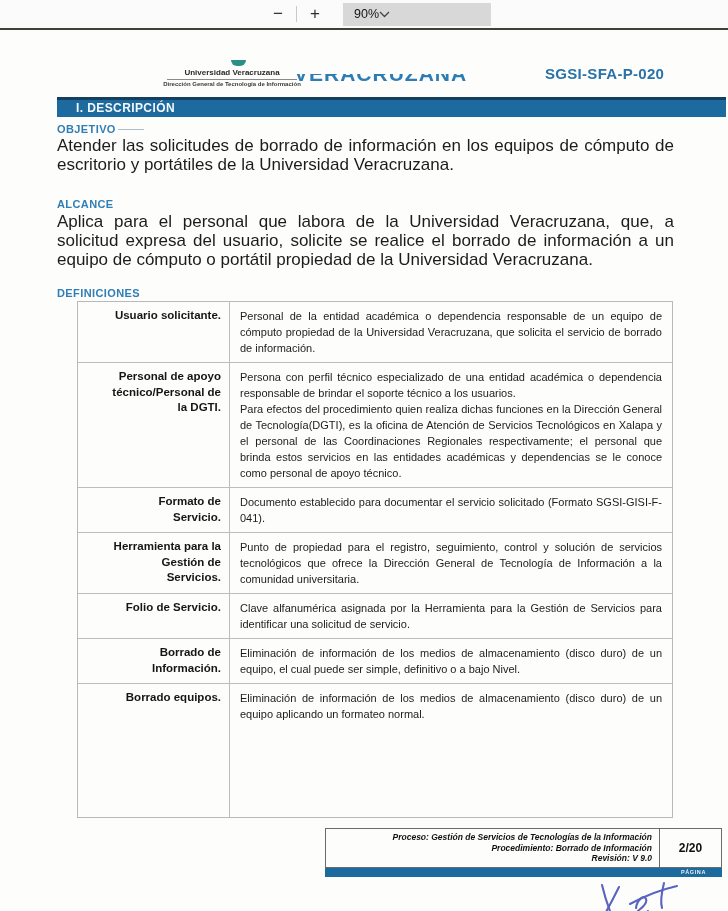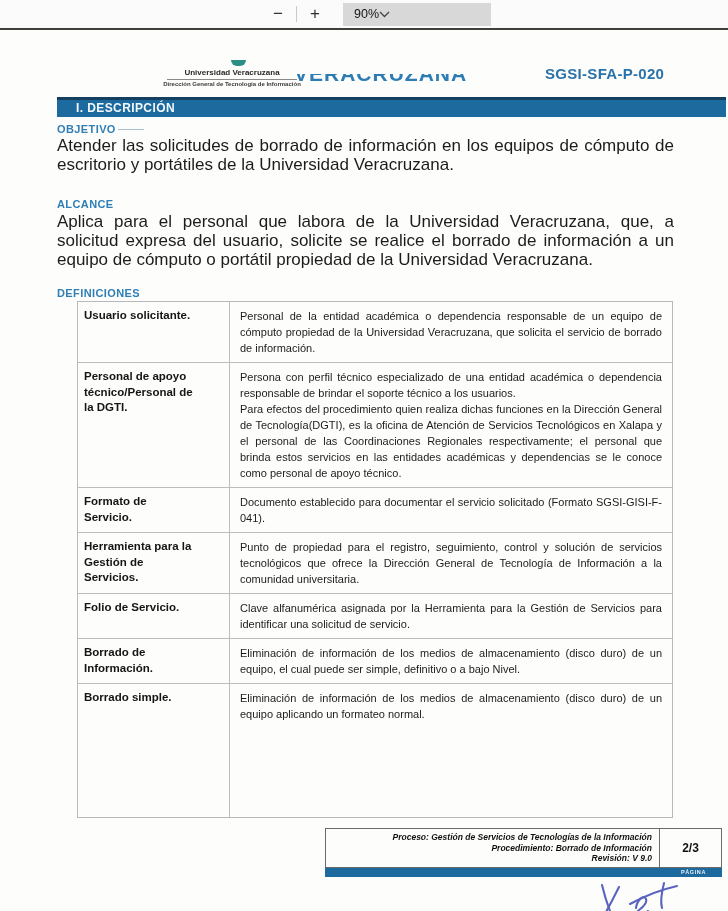--- a/index.html
+++ b/index.html
@@ -44,21 +44,21 @@
   .p-objetivo{top:106px;}
   .p-alcance{top:182px;}
 
   
   .dtable{position:absolute;left:77px;top:271px;width:596px;min-height:517px;
     border:1px solid #b9b9b9;display:flex;flex-direction:column;background:transparent;}
   .trow{display:flex;}
   .trow + .trow{border-top:1px solid #bdbdbd;}
   .trow:last-child{flex:1;}
   .term{width:152px;padding:6px 8px 6px 6px;font-size:11.5px;font-weight:bold;line-height:15.5px;
-    color:#151515;border-right:1px solid #bdbdbd;white-space:pre-line;}
+    color:#151515;border-right:1px solid #bdbdbd;white-space:pre-line;text-align:right;}
   .def{flex:1;padding:6px 10px;font-size:11px;line-height:16px;text-align:justify;
     white-space:pre-line;color:#1c1c1c;}
 
   
   .footer-wrap{position:absolute;left:325px;top:798px;width:397px;}
   .footer-box{border:1px solid #6b6b6b;display:flex;}
   .footer-meta{flex:1;padding:3px 7px;text-align:right;font-size:8.5px;font-weight:bold;line-height:10.5px;color:#111;font-style:italic;}
   .footer-page{width:62px;border-left:1px solid #6b6b6b;display:flex;align-items:center;justify-content:center;
     font-size:12px;font-weight:bold;color:#111;}
   .footer-bar{height:9px;background:#1d6a9e;display:flex;align-items:center;justify-content:flex-end;
@@ -132,33 +132,33 @@
       <div class="trow">
         <div class="term">Folio de Servicio.</div>
         <div class="def">Clave alfanumérica asignada por la Herramienta para la Gestión de Servicios para identificar una solicitud de servicio.</div>
       </div>
       <div class="trow">
         <div class="term">Borrado de
 Información.</div>
         <div class="def">Eliminación de información de los medios de almacenamiento (disco duro) de un equipo, el cual puede ser simple, definitivo o a bajo Nivel.</div>
       </div>
       <div class="trow">
-        <div class="term">Borrado simple.</div>
+        <div class="term">Borrado equipos.</div>
         <div class="def">Eliminación de información de los medios de almacenamiento (disco duro) de un equipo aplicando un formateo normal.</div>
       </div>
     </div>
 
     <div class="footer-wrap">
       <div class="footer-box">
         <div class="footer-meta">
           <div>Proceso: Gestión de Servicios de Tecnologías de la Información</div>
           <div>Procedimiento: Borrado de Información</div>
           <div>Revisión: V 9.0</div>
         </div>
-        <div class="footer-page">2/3</div>
+        <div class="footer-page">2/20</div>
       </div>
       <div class="footer-bar">
         <span>PÁGINA</span>
       </div>
     </div>
 
     <svg class="signature" width="112" height="60" viewBox="0 0 112 60">
       <g fill="none" stroke="#4450b8" stroke-width="2.1" stroke-linecap="round" opacity="0.88">
         <path d="M30,7 C34,24 41,42 48,56"></path>
         <path d="M47,9 C39,25 30,42 22,55 C21,57 23,55 25,52"></path>

